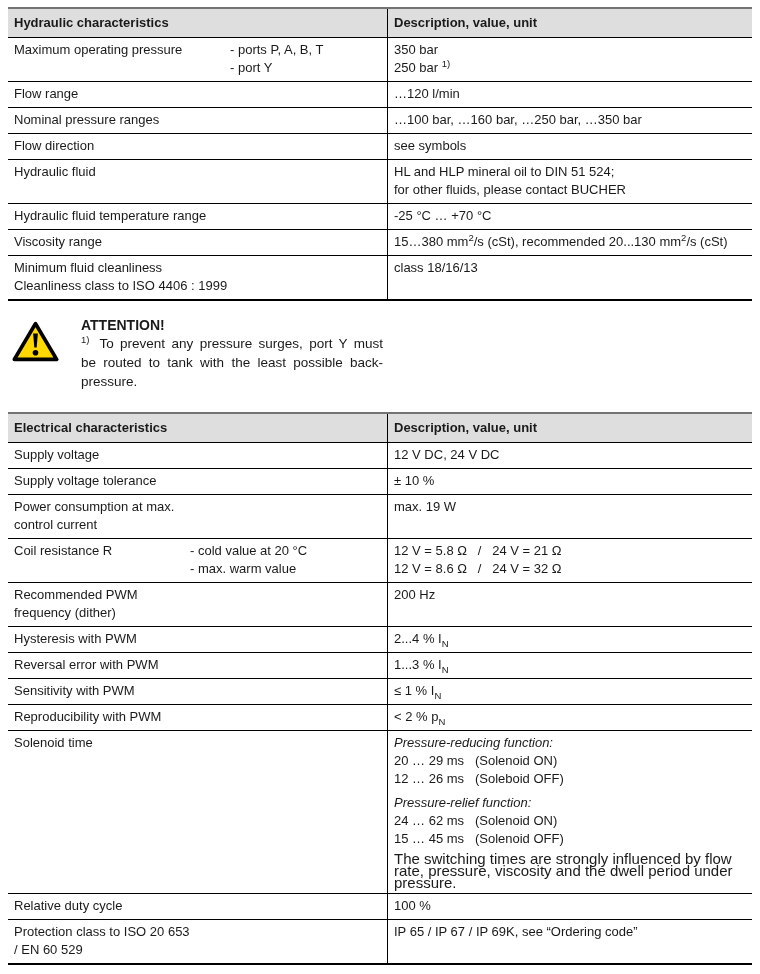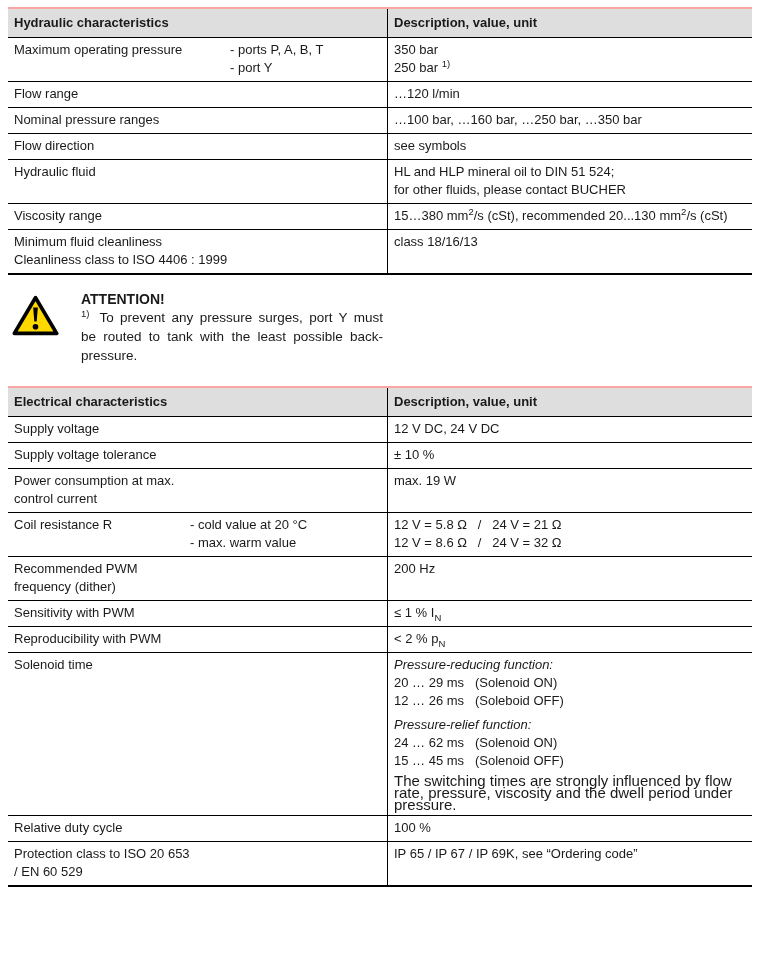--- a/index.html
+++ b/index.html
@@ -5,21 +5,21 @@
   html,body { margin:0; padding:0; }
   body {
     width:760px; height:974px; background:#ffffff;
     font-family:"Liberation Sans", sans-serif;
     color:#1a1a1a; overflow:hidden;
   }
   .sheet { padding:7px 8px 0 8px; }
 
   table.data {
     border-collapse:collapse; width:744px; table-layout:fixed;
-    border-top:2px solid #fca5a5; border-bottom:2px solid #000;
+    border-top:2px solid #737373; border-bottom:2px solid #000;
   }
   table.data th, table.data td {
     vertical-align:top; text-align:left;
     font-size:13px; line-height:18px;
     padding:3px 6px 4px 6px;
   }
   table.data thead th {
     background:#dedede; font-weight:bold;
     border-bottom:1px solid #000;
     padding-top:5px; padding-bottom:5px;
@@ -125,20 +125,32 @@
           </td>
           <td class="c2">
             <div class="val-line"><span>HL and HLP mineral oil to DIN 51 524;</span></div>
             <div class="val-line"><span>for other fluids, please contact BUCHER</span></div>
           </td>
         </tr>
         <tr>
           <td class="c1">
             <div class="lblwrap">
               <div class="lbl-main">
+                <div class="lbl-line">Hydraulic fluid temperature range</div>
+              </div>
+            </div>
+          </td>
+          <td class="c2">
+            <div class="val-line"><span>-25 °C … +70 °C</span></div>
+          </td>
+        </tr>
+        <tr>
+          <td class="c1">
+            <div class="lblwrap">
+              <div class="lbl-main">
                 <div class="lbl-line">Viscosity range</div>
               </div>
             </div>
           </td>
           <td class="c2">
             <div class="val-line"><span>15…380 mm</span><sup>2</sup><span>/s (cSt), recommended 20...130 mm</span><sup>2</sup><span>/s (cSt)</span></div>
           </td>
         </tr>
         <tr>
           <td class="c1">
@@ -242,20 +254,44 @@
             </div>
           </td>
           <td class="c2">
             <div class="val-line"><span>200 Hz</span></div>
           </td>
         </tr>
         <tr>
           <td class="c1">
             <div class="lblwrap">
               <div class="lbl-main">
+                <div class="lbl-line">Hysteresis with PWM</div>
+              </div>
+            </div>
+          </td>
+          <td class="c2">
+            <div class="val-line"><span>2...4 % I</span><sub>N</sub></div>
+          </td>
+        </tr>
+        <tr>
+          <td class="c1">
+            <div class="lblwrap">
+              <div class="lbl-main">
+                <div class="lbl-line">Reversal error with PWM</div>
+              </div>
+            </div>
+          </td>
+          <td class="c2">
+            <div class="val-line"><span>1...3 % I</span><sub>N</sub></div>
+          </td>
+        </tr>
+        <tr>
+          <td class="c1">
+            <div class="lblwrap">
+              <div class="lbl-main">
                 <div class="lbl-line">Sensitivity with PWM</div>
               </div>
             </div>
           </td>
           <td class="c2">
             <div class="val-line"><span>≤ 1 % I</span><sub>N</sub></div>
           </td>
         </tr>
         <tr>
           <td class="c1">

